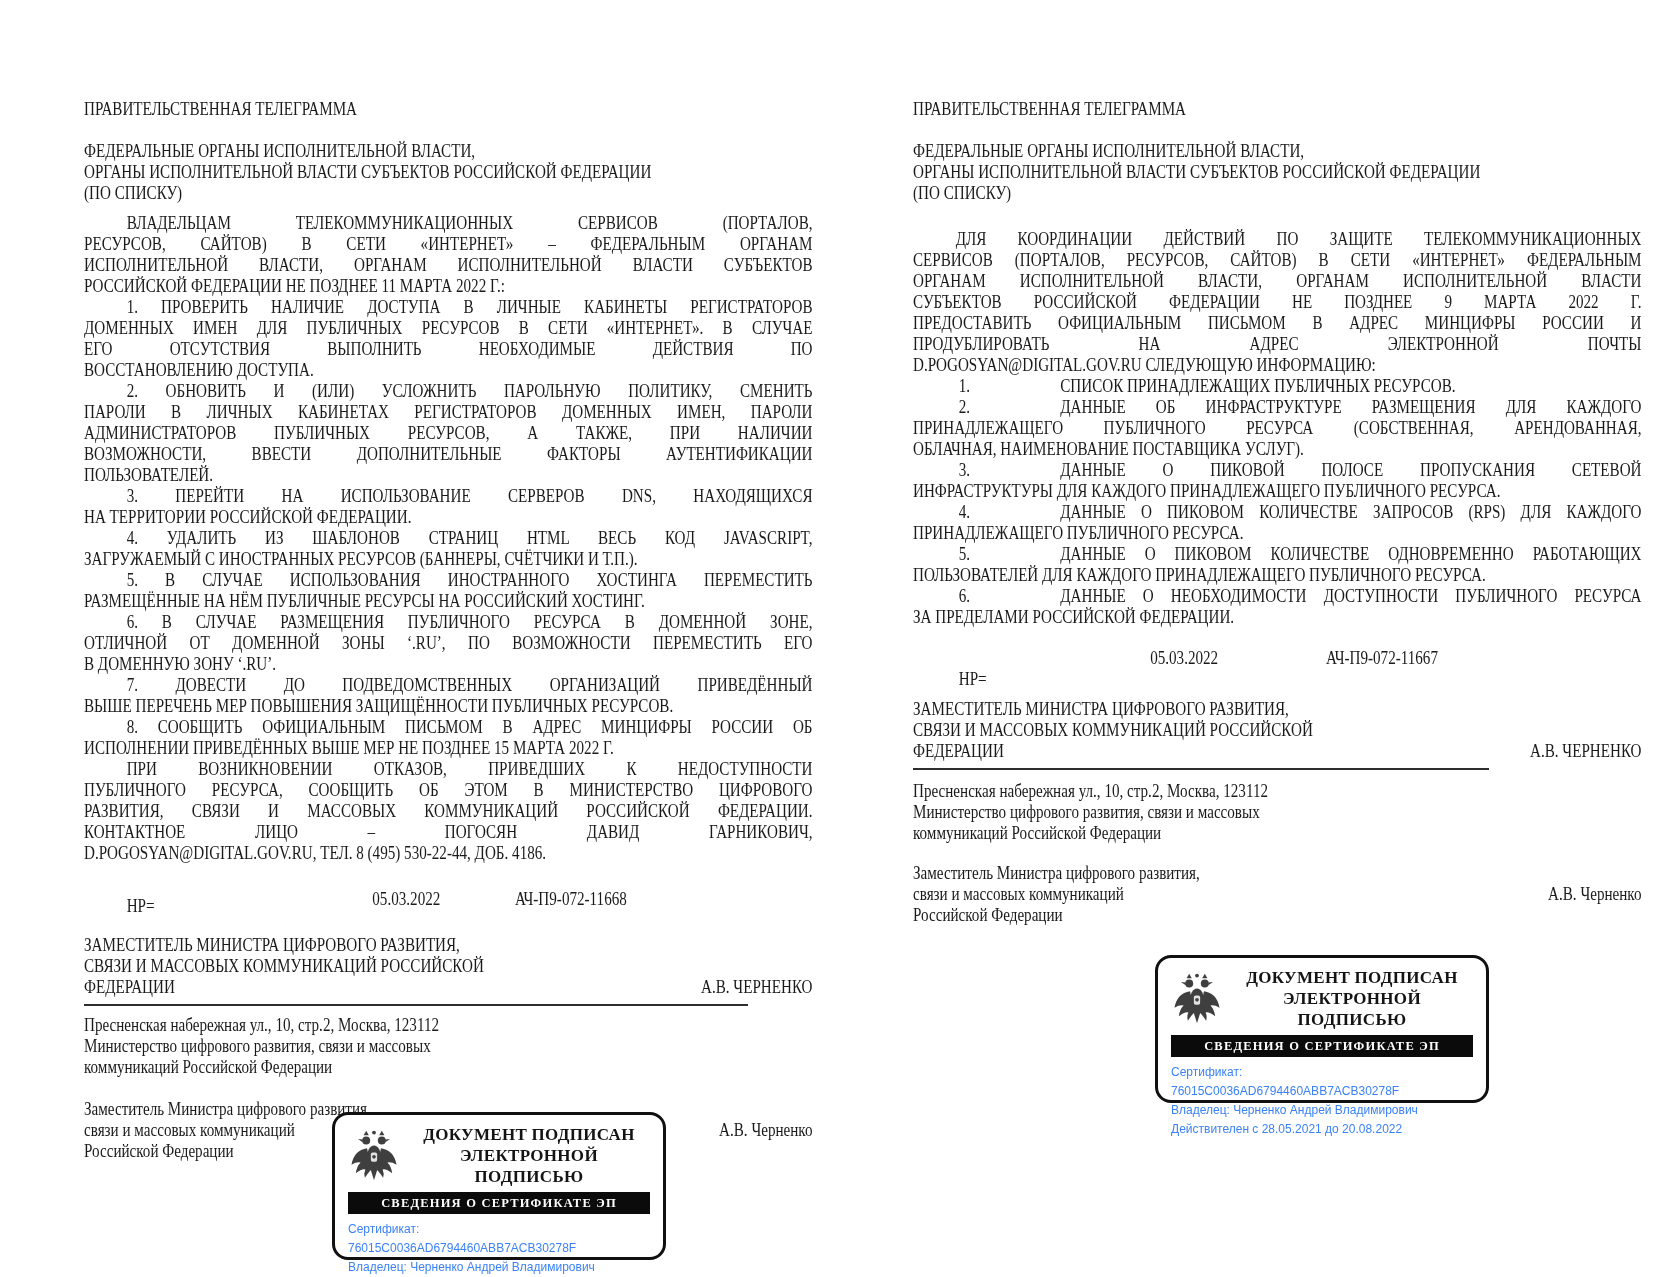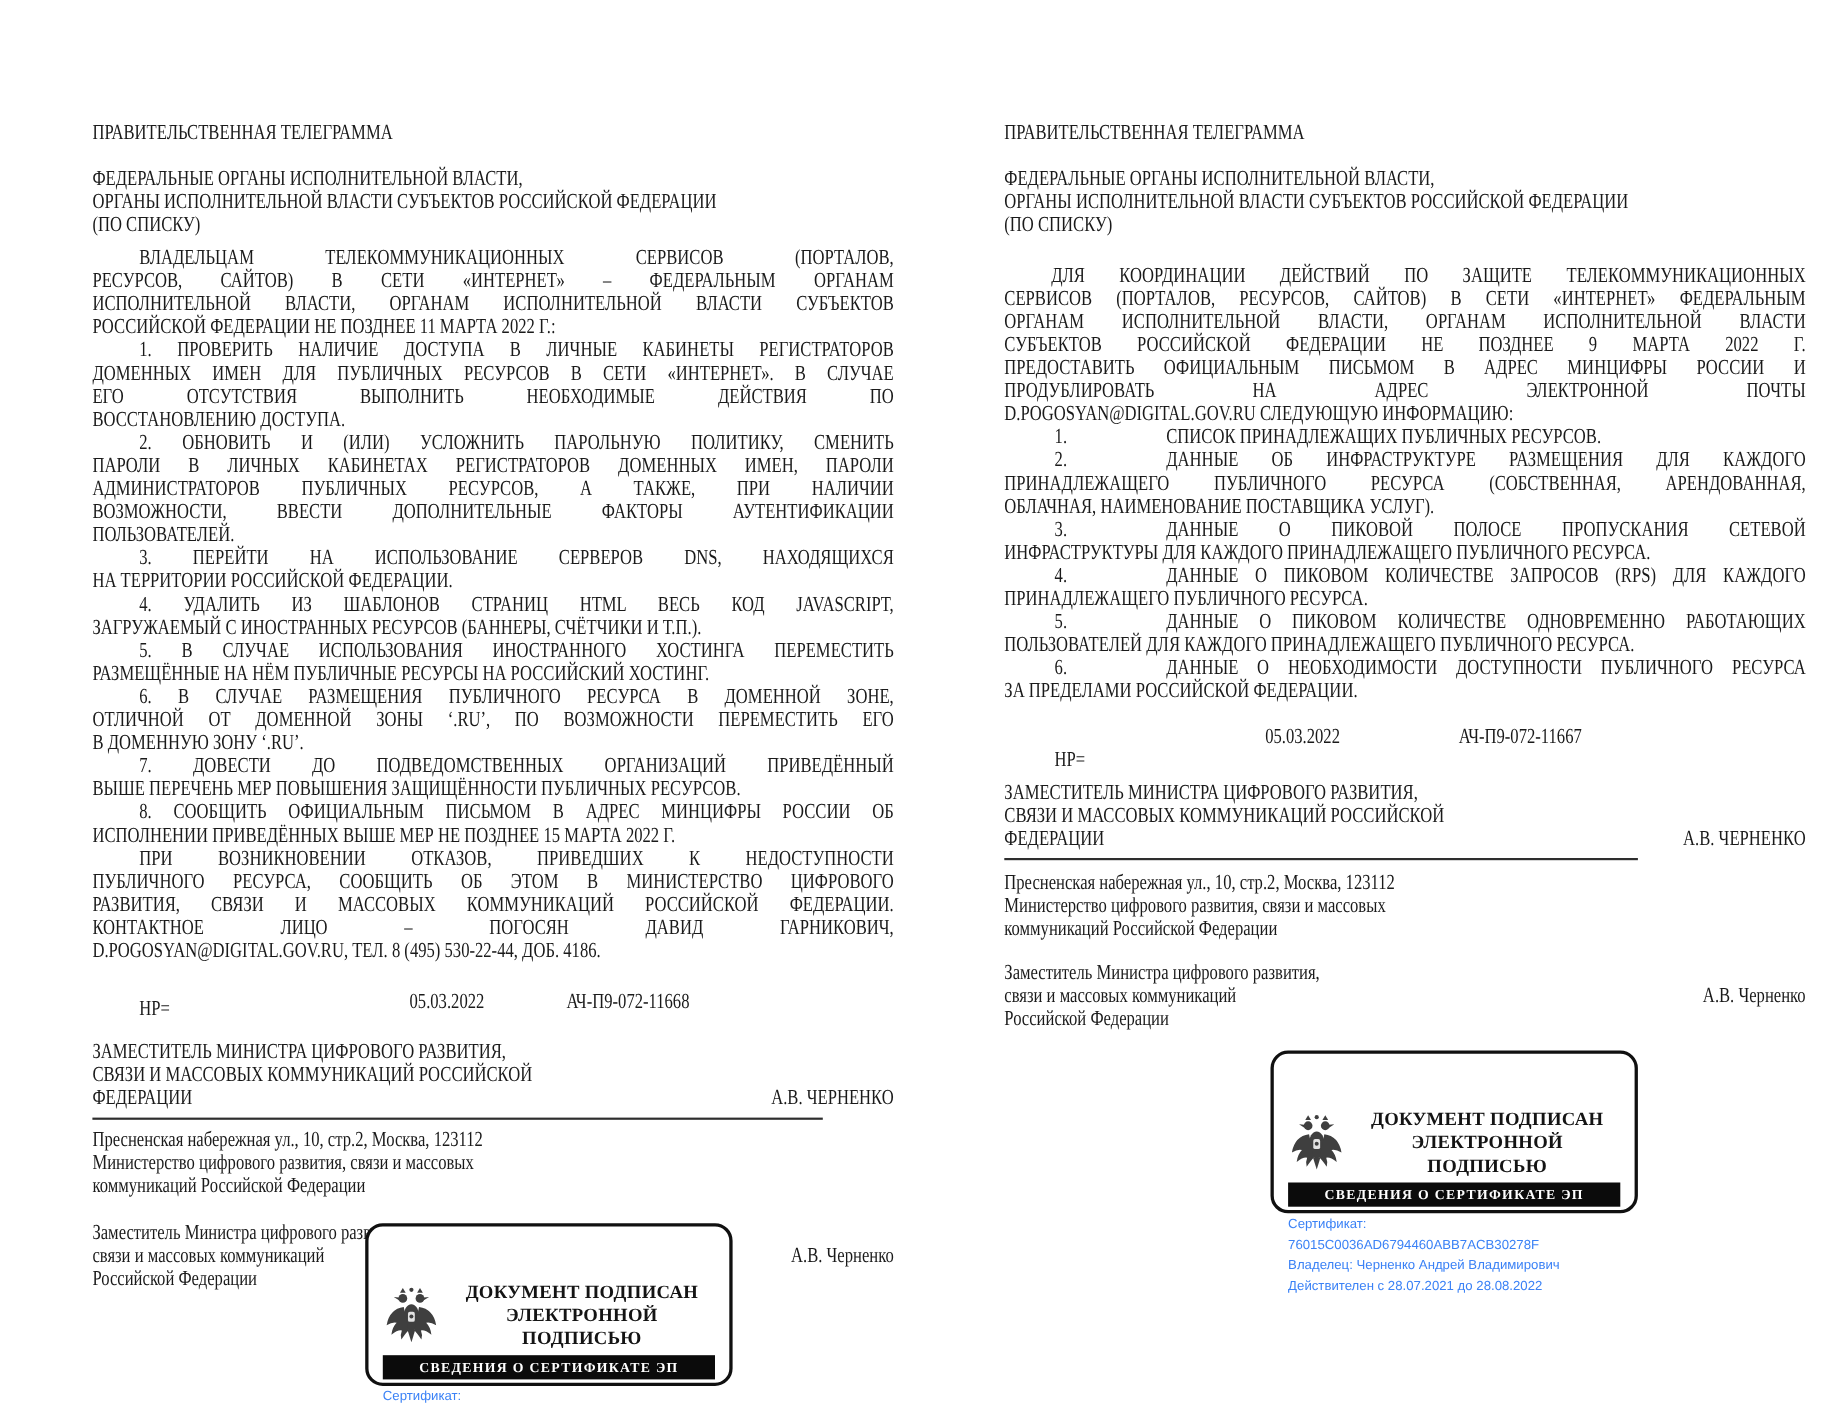--- a/index.html
+++ b/index.html
@@ -1,21 +1,21 @@
 <!DOCTYPE html>
 <html><head>
 <meta charset="utf-8">
 <style>
   html,body{margin:0;padding:0;}
   body{
     width:1680px;height:1277px;position:relative;overflow:hidden;
     background:#ffffff;color:#1a1a1a;
     font-family:"Liberation Serif","DejaVu Serif",serif;
   }
-  .doc{position:absolute;top:16px;height:1221px;width:940px;}
+  .doc{position:absolute;top:4px;height:1221px;width:940px;}
   #doc1{left:84px;}
   #doc2{left:913px;}
   .blk{position:absolute;left:0;width:940px;transform:scaleX(0.775);transform-origin:0 0;}
   .hline{font-size:19.5px;line-height:21px;height:21px;text-align:justify;white-space:normal;}
   .hline.j{text-align-last:justify;}
   .hline.first{text-indent:55px;}
   .num{display:inline-block;margin-left:59px;width:131px;text-indent:0;}
   .doc-title{font-size:19.5px;line-height:21px;}
   #doc1 .t-title,#doc2 .t-title{top:94px;}
   #doc1 .t-addr,#doc2 .t-addr{top:136px;}
@@ -42,21 +42,21 @@
   #doc2 .t-sig2{top:858px;}
   .split{display:flex;justify-content:space-between;text-align:left;}
   
   .stamp{
     position:absolute;width:334px;height:148px;box-sizing:border-box;
     border:3px solid #101010;border-radius:16px;background:#ffffff;
     padding:9px 13px 8px 13px;z-index:5;
   }
   .stamp-1{left:332px;top:1112px;}
   .stamp-2{left:1155px;top:955px;}
-  .stamp-head{display:flex;align-items:center;margin-top:40px;}
+  .stamp-head{display:flex;align-items:center;}
   .eagle{width:52px;height:54px;flex:none;margin-right:8px;}
   .stamp-title{
     flex:1;text-align:center;font-family:"Liberation Serif","DejaVu Serif",serif;
     font-weight:bold;font-size:17px;line-height:21px;color:#141414;letter-spacing:0.3px;
   }
   .stamp-bar{
     margin-top:5px;height:22px;background:#0b0b0b;color:#ffffff;
     font-family:Liberation Serif, serif;font-weight:bold;
     font-size:12.5px;line-height:22px;text-align:center;letter-spacing:1.2px;
   }
@@ -244,15 +244,15 @@
     </svg>
     <div class="stamp-title">
       <div>ДОКУМЕНТ ПОДПИСАН</div>
       <div>ЭЛЕКТРОННОЙ ПОДПИСЬЮ</div>
     </div>
   </div>
   <div class="stamp-bar">СВЕДЕНИЯ О СЕРТИФИКАТЕ ЭП</div>
   <div class="stamp-info">
     <div>Сертификат: 76015C0036AD6794460ABB7ACB30278F</div>
     <div>Владелец: Черненко Андрей Владимирович</div>
-    <div>Действителен с 28.07.2021 до 28.08.2022</div>
+    <div>Действителен с 28.05.2021 до 20.08.2022</div>
   </div>
 </div>
 
 </body></html>

